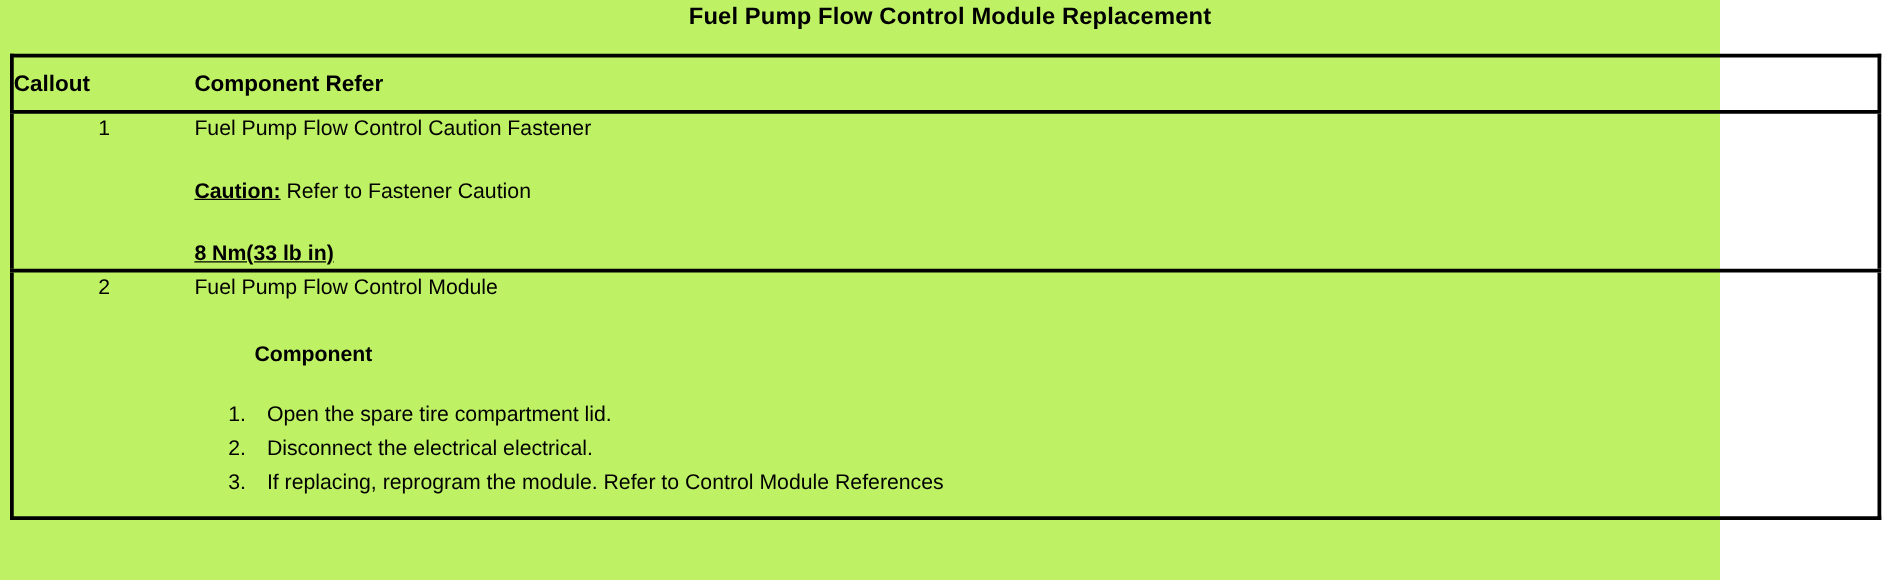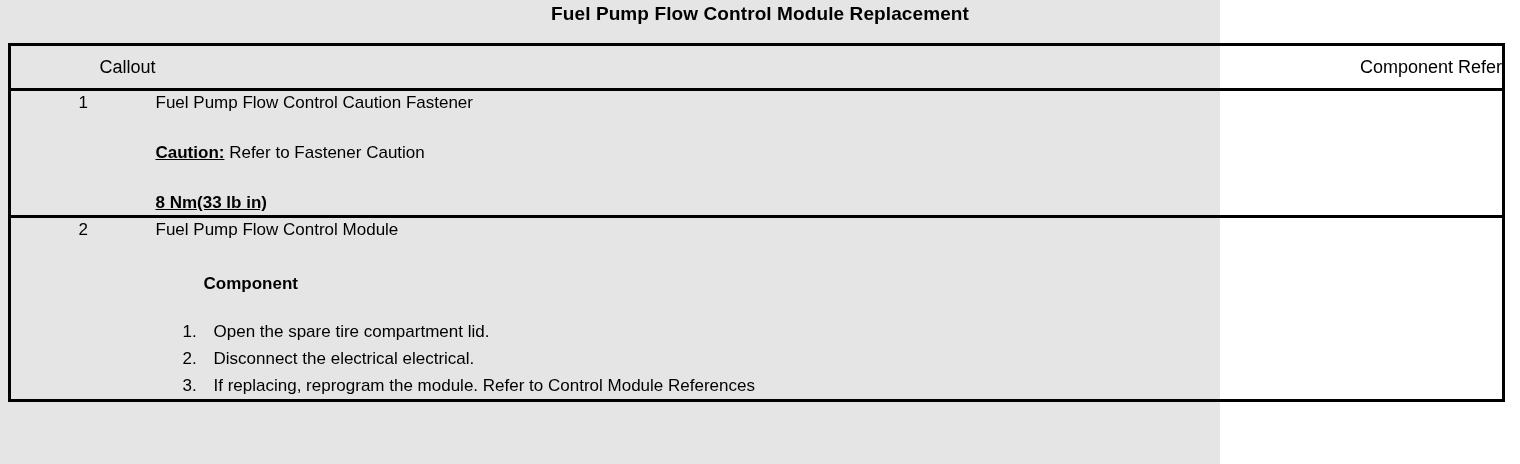--- a/index.html
+++ b/index.html
@@ -12,23 +12,23 @@
     width: 1520px;
     height: 464px;
     overflow: hidden;
     font-family: "Liberation Sans", sans-serif;
     color: #000000;
     -webkit-font-smoothing: none;
   }
 
   .page {
     position: relative;
-    width: 1220px;
+    width: 1376px;
     height: 464px;
-    background: #e5e5e5;
+    background: #bef264;
   }
 
   
   .doc-title {
     position: absolute;
     left: 0;
     top: 1px;
     width: 1520px;
     text-align: center;
     font-size: 19px;
@@ -61,22 +61,22 @@
   }
 
   
   .cell-callout {
     border-right: 2px solid #000000;
   }
 
   
   .head-row th {
     border-bottom: 3px solid #000000;
-    font-weight: normal;
-    text-align: right;
+    font-weight: bold;
+    text-align: left;
     height: 42px;
     vertical-align: middle;
     font-size: 18px;
   }
 
   
   .row-sep td {
     border-bottom: 3px solid #000000;
   }
 
@@ -104,21 +104,21 @@
   .sub-head {
     font-weight: bold;
     margin-top: 30px;
     margin-left: 48px;
     font-size: 17px;
     line-height: 24px;
   }
 
   ol.steps {
     margin: 22px 0 0 0;
-    padding: 0 0 0 46px;
+    padding: 0 0 14px 46px;
     list-style-position: outside;
     list-style-type: decimal;
   }
   ol.steps li {
     font-size: 17px;
     line-height: 27px;
     padding-left: 12px;
   }
 </style>
 </head>

